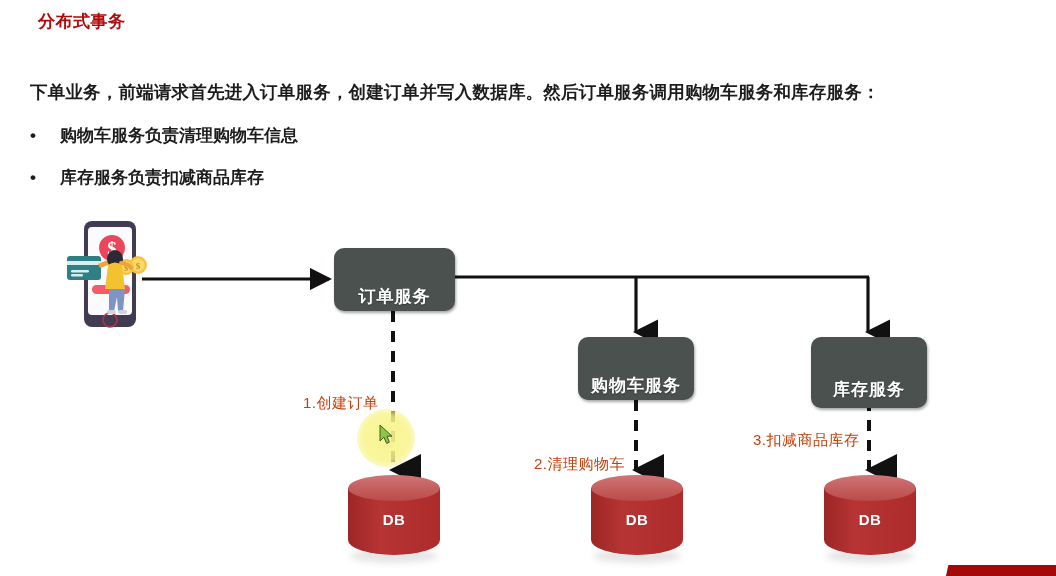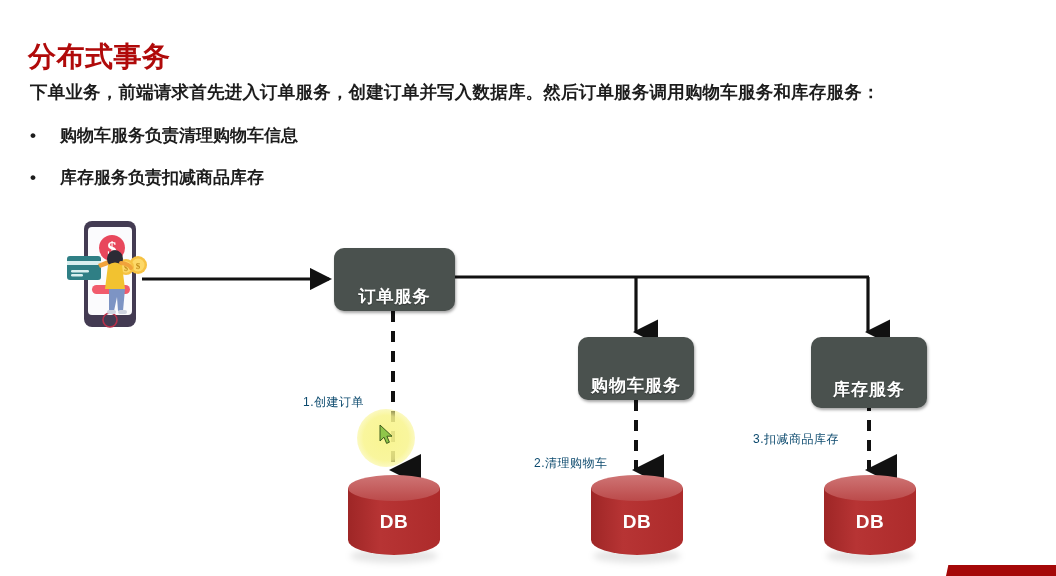--- a/index.html
+++ b/index.html
@@ -12,28 +12,27 @@
     height: 576px;
     position: relative;
     overflow: hidden;
     font-family: "Liberation Sans", "DejaVu Sans", sans-serif;
     color: #1a1a1a;
   }
 
   
   #slide-title {
     position: absolute;
-    left: 28px;
+    left: 38px;
     top: 10px;
-    font-size: 28px;
+    font-size: 17px;
     font-weight: bold;
     color: #b00a0a;
     letter-spacing: 0.5px;
     white-space: nowrap;
-    margin-top: 28px;
   }
   #intro-paragraph {
     position: absolute;
     left: 30px;
     top: 80px;
     font-size: 17.5px;
     font-weight: 600;
     color: #1c1c1c;
     letter-spacing: 0.2px;
     white-space: nowrap;
@@ -125,33 +124,33 @@
     background: rgba(0,0,0,0.10);
     filter: blur(3px);
   }
   .db-label {
     position: absolute;
     left: 0;
     top: 36px;
     width: 92px;
     text-align: center;
     color: #ffffff;
-    font-size: 19px;
+    font-size: 15px;
     font-weight: 600;
     letter-spacing: 0.5px;
   }
   #db-order { left: 348px; top: 475px; }
   #db-cart  { left: 591px; top: 475px; }
   #db-stock { left: 824px; top: 475px; }
 
   
   .step-label {
     position: absolute;
-    font-size: 12px;
-    color: #0c4a6e;
+    font-size: 15px;
+    color: #c2410c;
     letter-spacing: 0.5px;
     white-space: nowrap;
     font-weight: 500;
   }
   #step-1 { left: 303px; top: 394px; }
   #step-2 { left: 534px; top: 431px; margin-top: 24px; }
   #step-3 { left: 753px; top: 431px; }
 
   
   #connectors {

